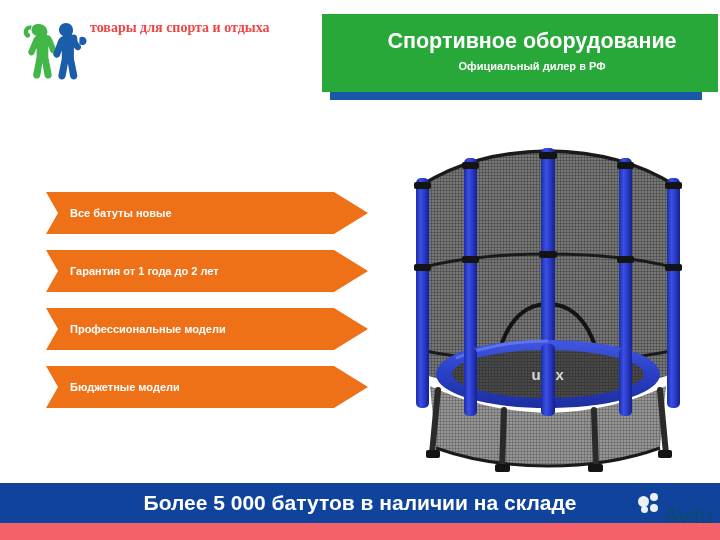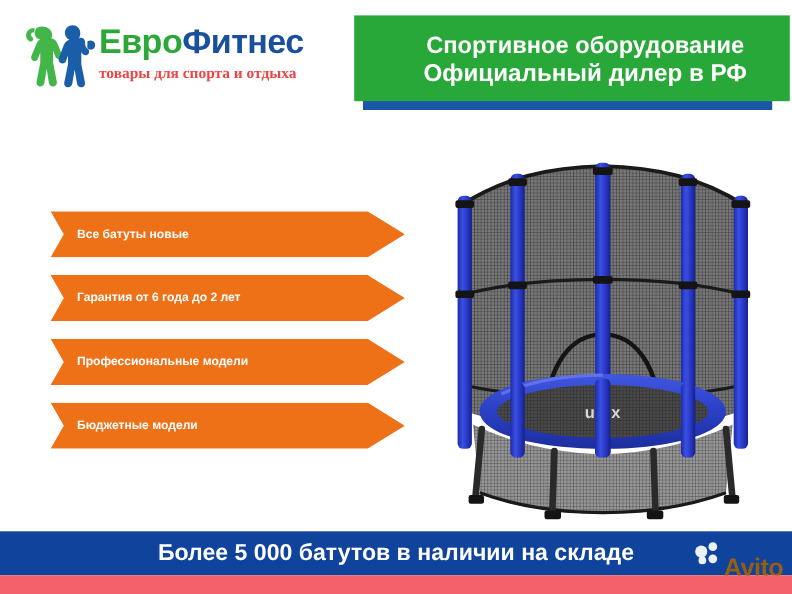--- a/index.html
+++ b/index.html
@@ -90,21 +90,21 @@
   }
   .plaque-line1 {
     color: #ffffff;
     font-size: 21.5px;
     font-weight: bold;
     line-height: 27px;
     white-space: nowrap;
   }
   .plaque-line2 {
     color: #ffffff;
-    font-size: 22px;
+    font-size: 11px;
     font-weight: bold;
     line-height: 23px;
     white-space: nowrap;
   }
 
   
   .features {
     position: absolute;
     left: 46px;
     top: 192px;
@@ -174,23 +174,23 @@
     position: absolute;
     border-radius: 50%;
     background: #ffffff;
     display: block;
   }
   .wm-d1 { left: 0;   top: 3px;  width: 11px; height: 11px; background: #bcd2ef; }
   .wm-d2 { left: 12px; top: 0;   width: 8px;  height: 8px; }
   .wm-d3 { left: 12px; top: 11px; width: 8px;  height: 8px; }
   .wm-d4 { left: 3px;  top: 13px; width: 7px;  height: 7px; background: #8fb4e3; }
   .watermark-text {
-    color: #a16207;
+    color: #0c4a6e;
     font-size: 23px;
-    font-weight: bold;
+    font-weight: normal;
     letter-spacing: -0.5px;
     margin-top: 24px;
   }
 
   
   .product {
     position: absolute;
     left: 398px;
     top: 118px;
     width: 300px;
@@ -230,39 +230,38 @@
                    C55.3 16 53.7 14.4 51.7 14.4 C50.9 14.4 50.2 14.6 49.6 15.1 C50.5 13.7 51 12 51 10
                    C51 6 48 3 44 3 Z"></path>
 
           <path d="M57.5 17.8 C59 16.5 61.2 16.4 62.8 17.6 C64.6 18.9 65.1 21.4 63.9 23.3
                    C62.8 25 60.6 25.6 58.8 24.7 C57.6 24.1 57 22.7 57.4 21.4 Z"></path>
         </g>
       </svg>
     </div>
 
     <div class="logo-text">
-      <div class="logo-wordmark"><span class="w-green">Евро</span><span class="w-blue">Фитнес</span></div>
       <div class="logo-tagline">товары для спорта и отдыха</div>
     </div>
   </div>
 
   <div class="plaque">
     <div class="plaque-shadow"></div>
     <div class="plaque-face">
       <div class="plaque-line1">Спортивное оборудование</div>
       <div class="plaque-line2">Официальный дилер в РФ</div>
     </div>
   </div>
 
   <div class="features">
     <div class="feature">
       <span class="feature-label">Все батуты новые</span>
     </div>
     <div class="feature">
-      <span class="feature-label">Гарантия от 6 года до 2 лет</span>
+      <span class="feature-label">Гарантия от 1 года до 2 лет</span>
     </div>
     <div class="feature">
       <span class="feature-label">Профессиональные модели</span>
     </div>
     <div class="feature">
       <span class="feature-label">Бюджетные модели</span>
     </div>
   </div>
 
   <div class="product">

